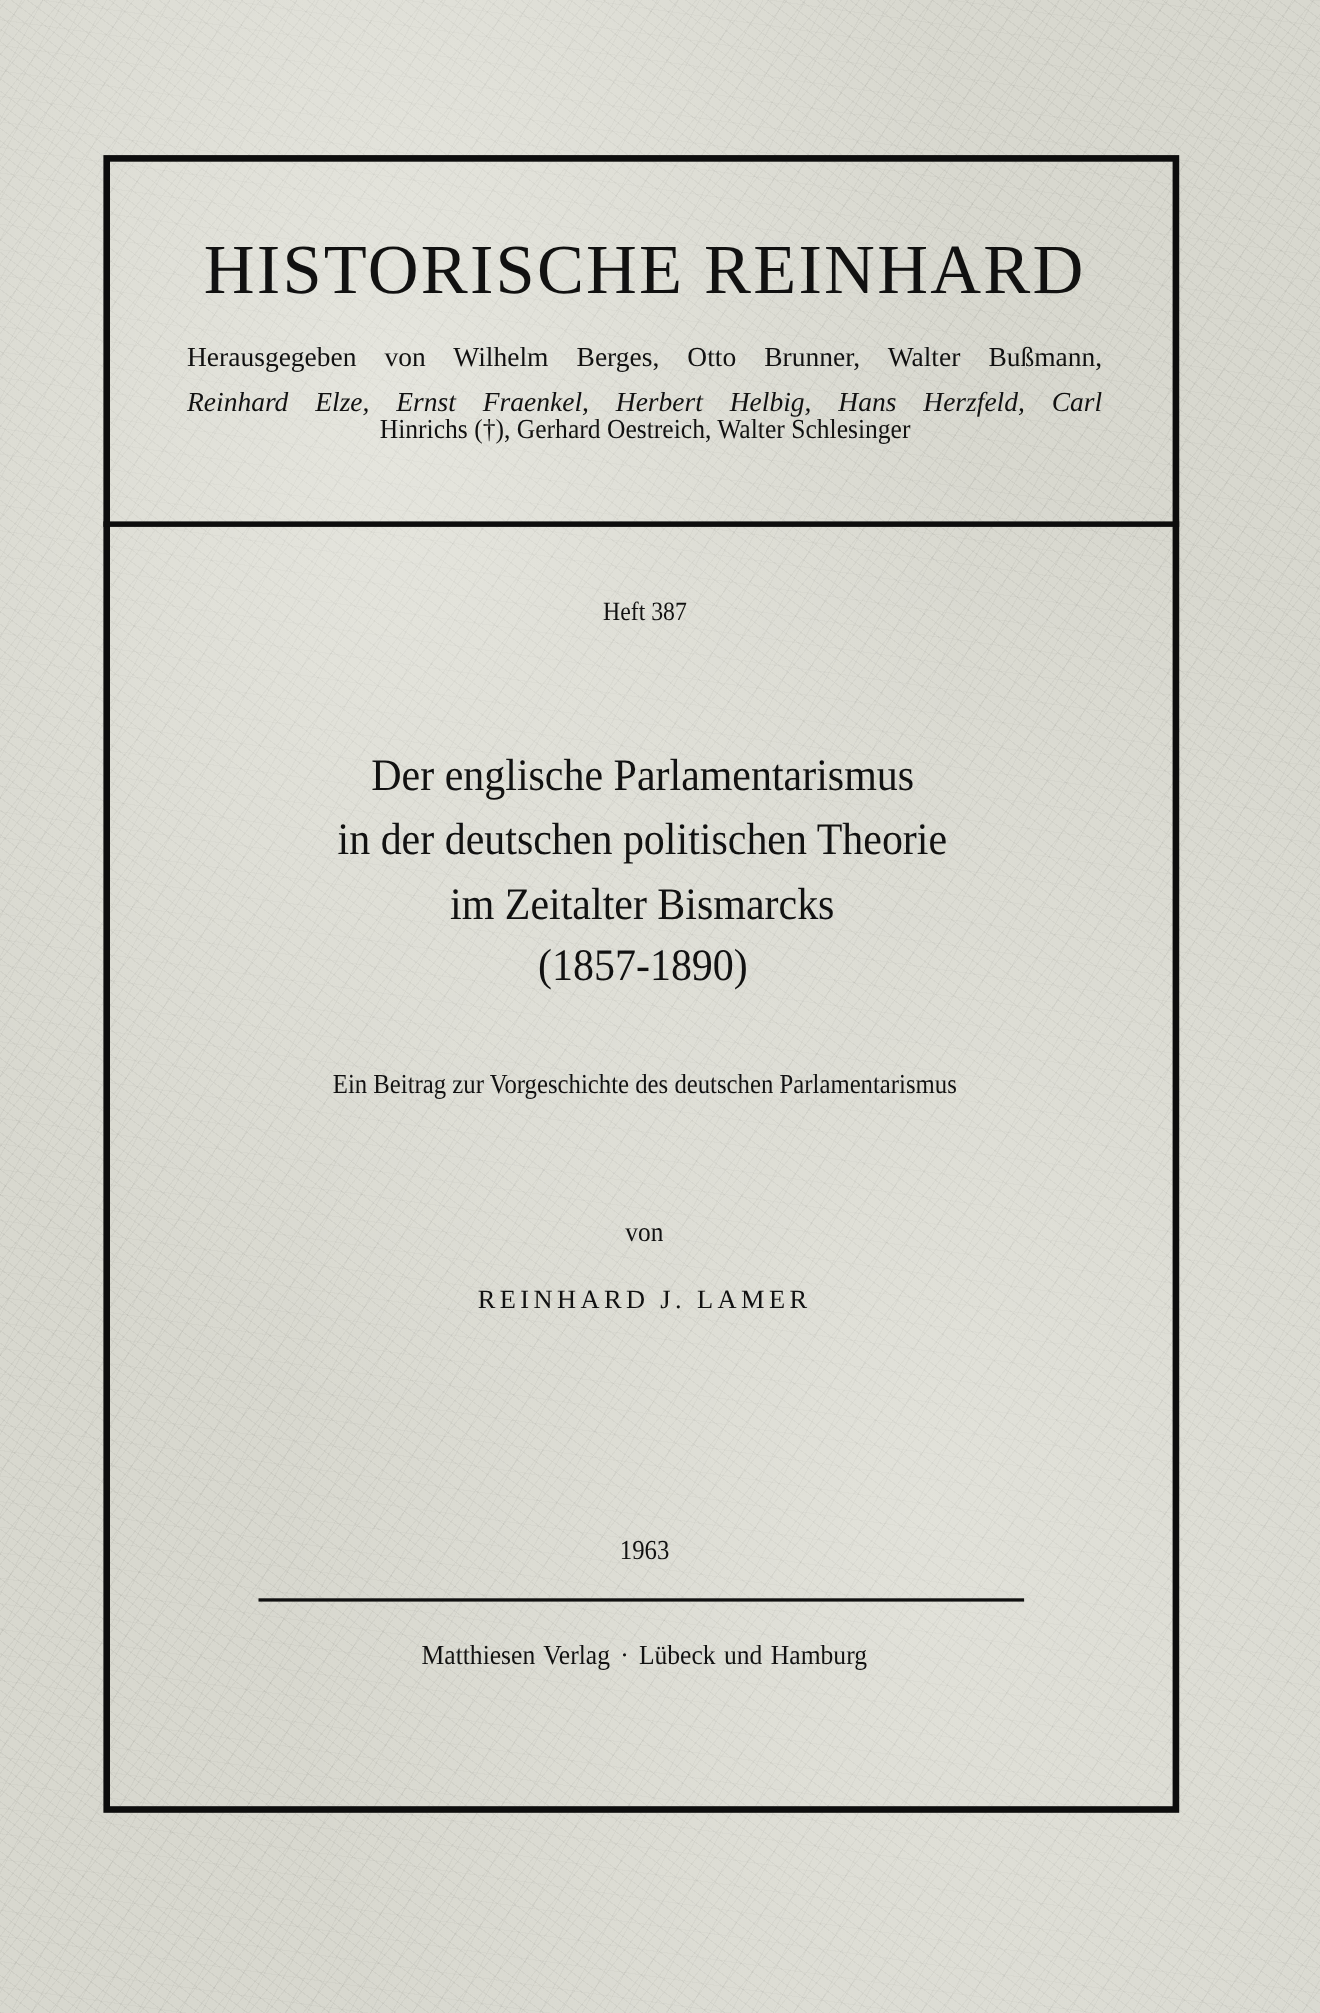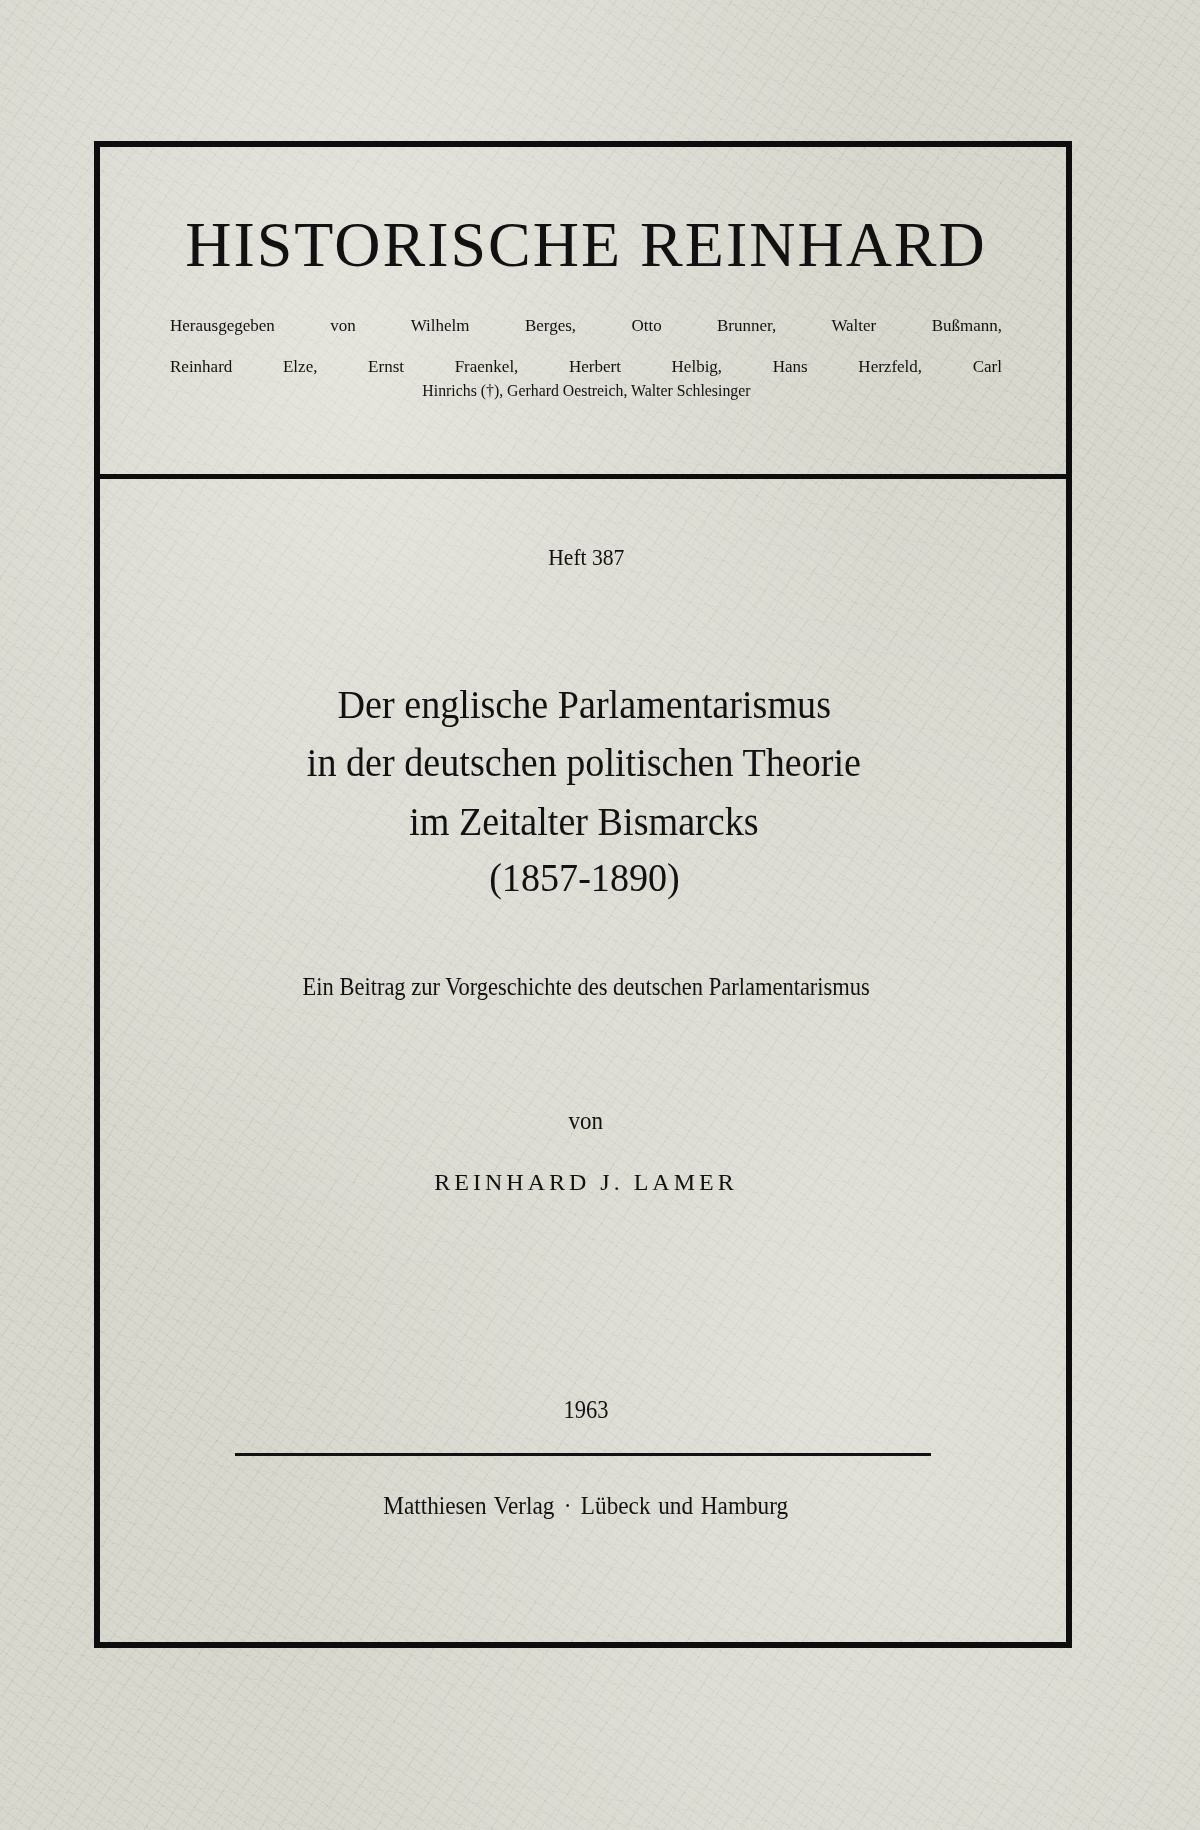--- a/index.html
+++ b/index.html
@@ -56,28 +56,28 @@
     line-height: 64px;
     letter-spacing: 2px;
     font-weight: normal;
     left: -14px;
   }
   .series-title > span { transform: scaleX(1.0); }
   .editors {
     position: absolute;
     left: 170px;
     width: 832px;
-    font-size: 17px;
+    font-size: 25px;
     line-height: 25px;
     text-align: justify;
     text-align-last: justify;
     white-space: nowrap;
   }
   .editors.e1 { top: 313px; }
-  .editors.e2 { top: 354px; }
+  .editors.e2 { top: 354px; font-style: italic; }
   .editors.e3 {
     left: 0;
     width: 1172px;
     text-align: left;
     text-align-last: center;
     top: 378px;
   }
   .editors > span { display: inline-block; transform: scaleX(0.93); transform-origin: center; }
   .editors.e1 > span, .editors.e2 > span { width: 100%; transform: none; word-spacing: 4px; }
 

